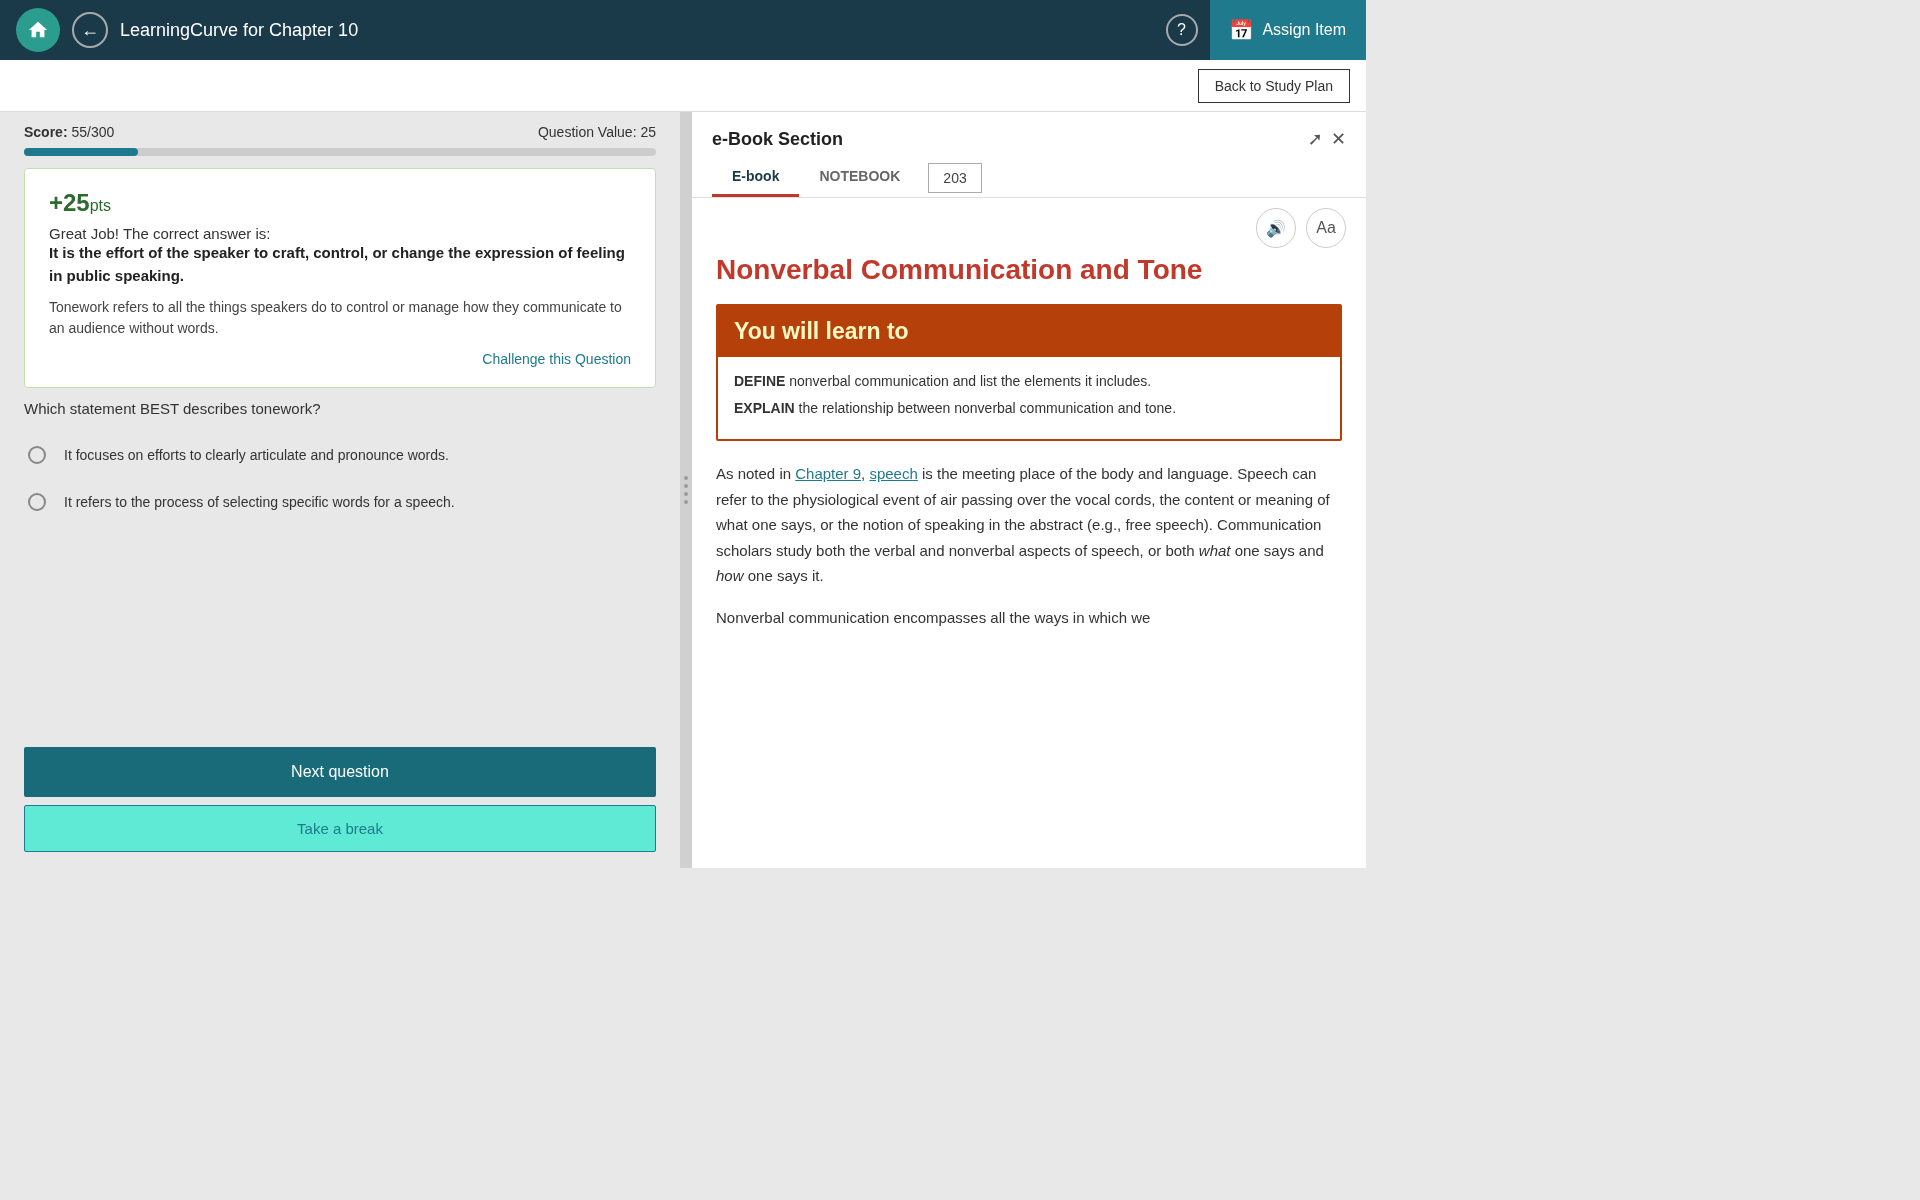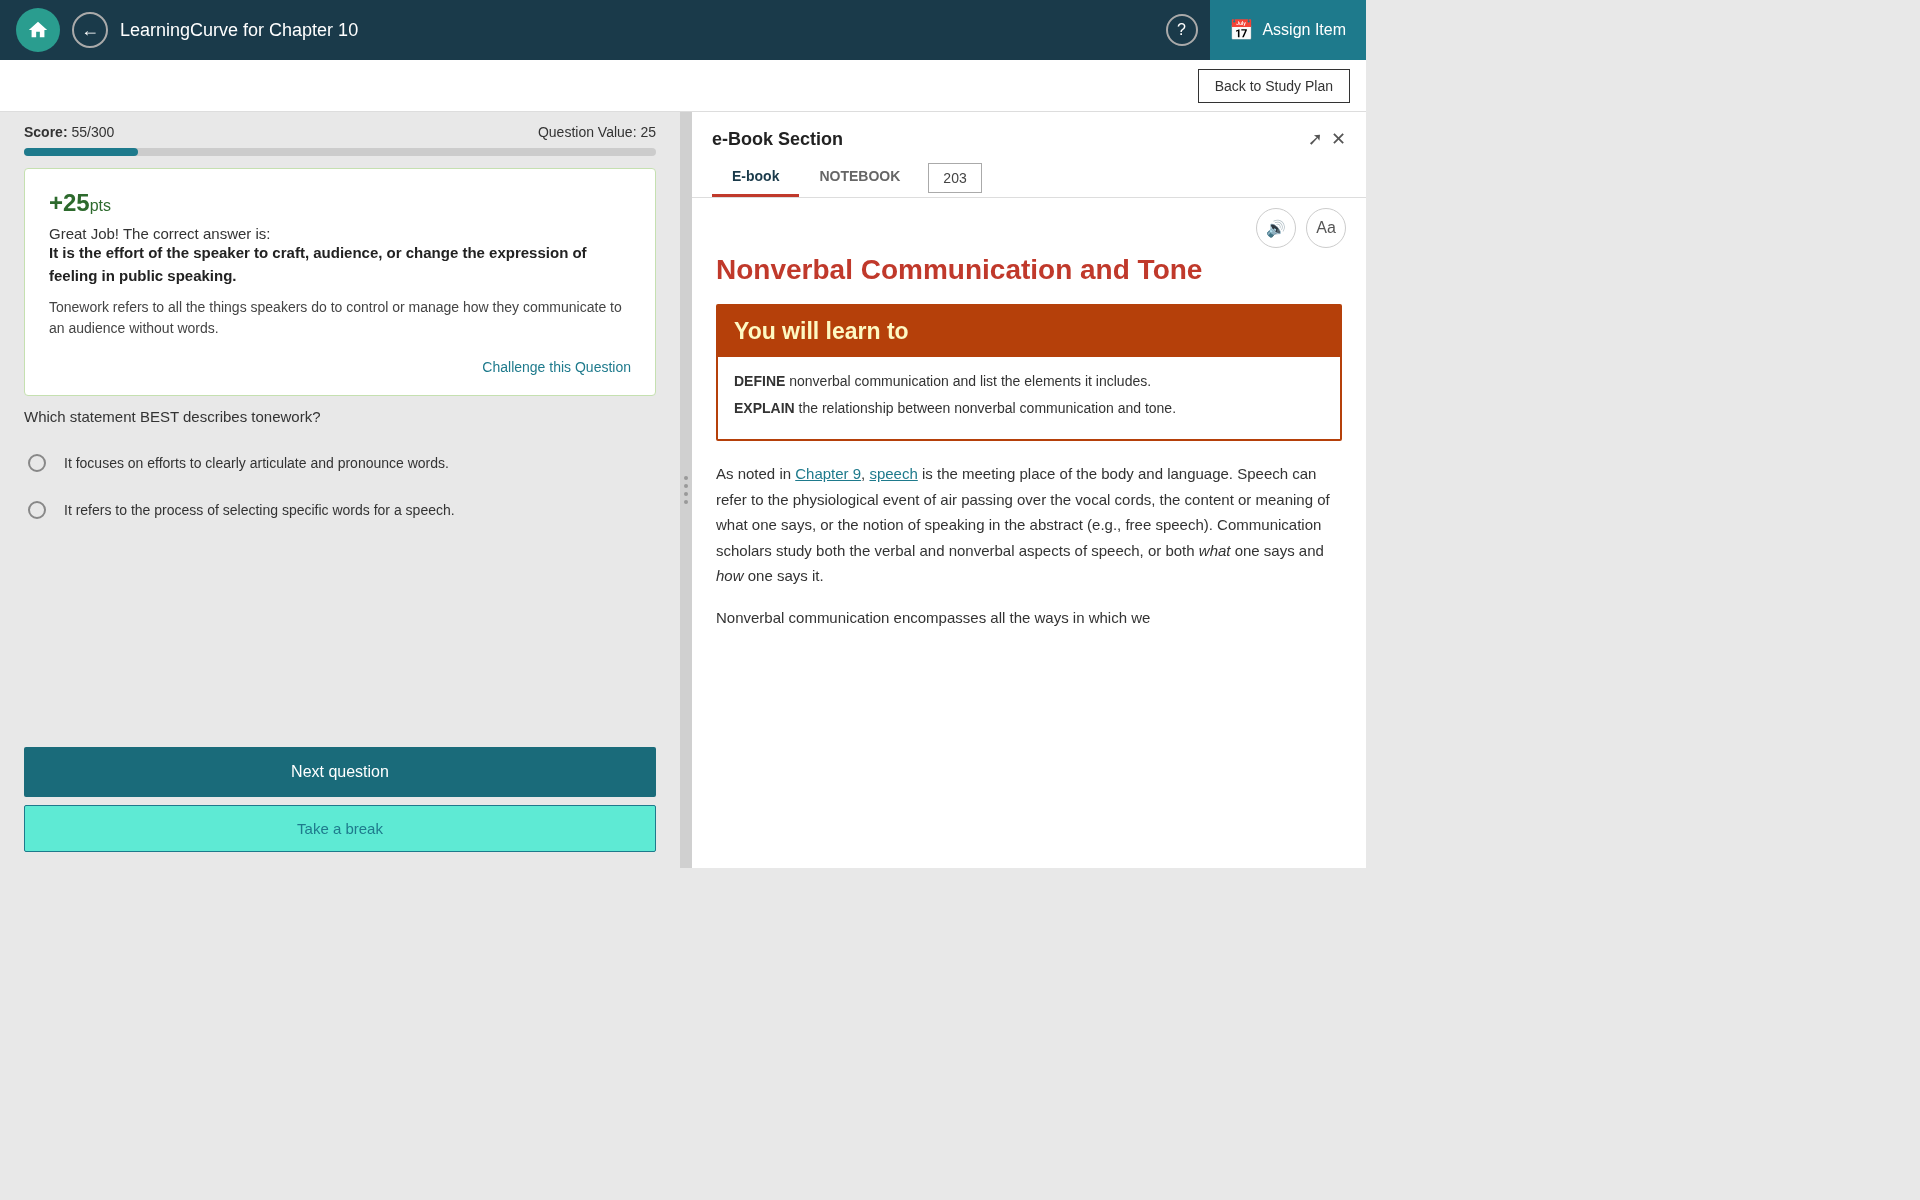--- a/index.html
+++ b/index.html
@@ -160,21 +160,21 @@
       font-size: 15px;
       font-weight: bold;
       color: #222;
       margin-bottom: 10px;
       line-height: 1.5;
     }
     .result-explanation {
       font-size: 14px;
       color: #444;
       line-height: 1.5;
-      margin-bottom: 20px;
+      margin-bottom: 12px;
     }
     .challenge-link {
       color: #1e7a8c;
       font-size: 14px;
       cursor: pointer;
       text-decoration: none;
       display: block;
       text-align: right;
     }
 
@@ -435,21 +435,21 @@
       </div>
     </div>
 
     <div class="question-area">
 
       <div class="result-card">
         <div class="result-points">
           <span>+25</span><span class="result-pts-suffix">pts</span>
         </div>
         <div class="result-label">Great Job! The correct answer is:</div>
-        <div class="result-answer">It is the effort of the speaker to craft, audience, or change the expression of feeling in public speaking.</div>
+        <div class="result-answer">It is the effort of the speaker to craft, control, or change the expression of feeling in public speaking.</div>
         <div class="result-explanation">Tonework refers to all the things speakers do to control or manage how they communicate to an audience without words.</div>
         <a class="challenge-link">Challenge this Question</a>
       </div>
 
       <div class="question-text">Which statement BEST describes tonework?</div>
 
       <div class="answer-option">
         <div class="radio-circle"></div>
         <span>It focuses on efforts to clearly articulate and pronounce words.</span>
       </div>

